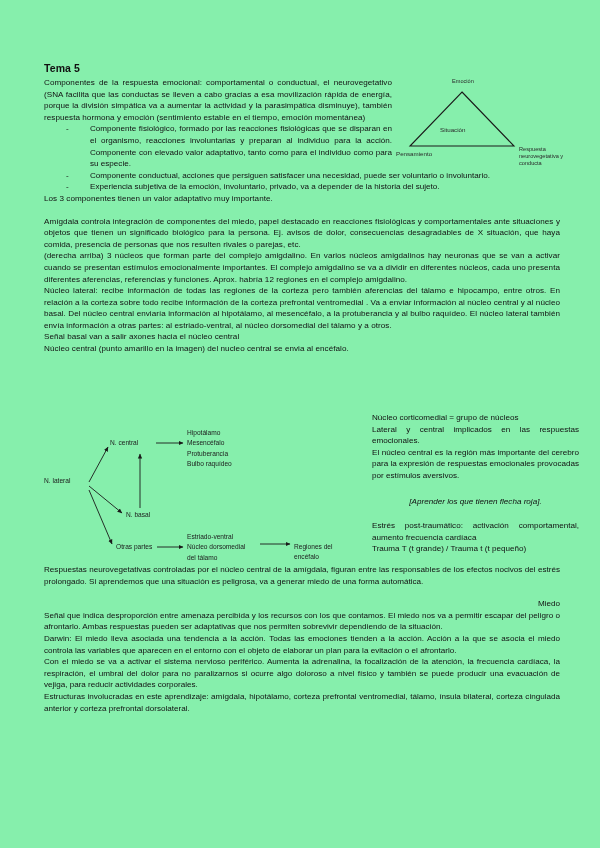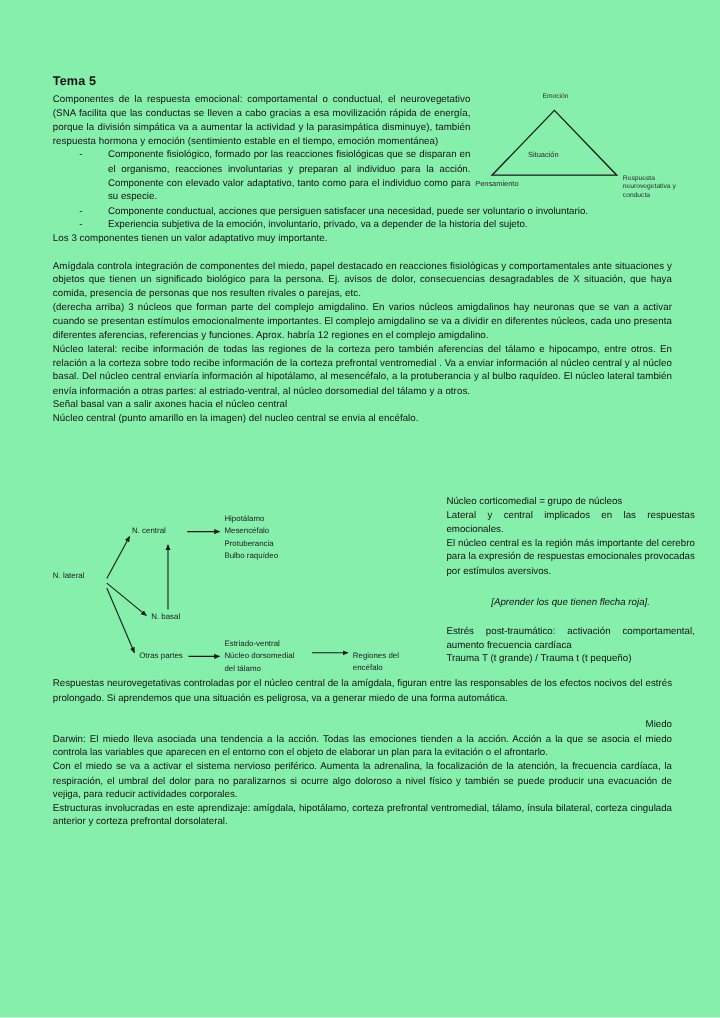--- a/index.html
+++ b/index.html
@@ -255,18 +255,19 @@
     <p class="italic">[Aprender los que tienen flecha roja].</p>
     <div class="gap-b"></div>
     <p>Estrés post-traumático: activación comportamental, aumento frecuencia cardíaca</p>
     <p class="bracket-line">Trauma T (t grande) / Trauma t (t pequeño)</p>
   </div>
 
   <div class="tail">
     <p>Respuestas neurovegetativas controladas por el núcleo central de la amígdala, figuran entre las responsables de los efectos nocivos del estrés prolongado. Si aprendemos que una situación es peligrosa, va a generar miedo de una forma automática.</p>
     <div class="blank"></div>
     <p class="left heading-plain">Miedo</p>
+    <p>Señal que indica desproporción entre amenaza percibida y los recursos con los que contamos. El miedo nos va a permitir escapar del peligro o afrontarlo. Ambas respuestas pueden ser adaptativas que nos permiten sobrevivir dependiendo de la situación.</p>
     <p>Darwin: El miedo lleva asociada una tendencia a la acción. Todas las emociones tienden a la acción. Acción a la que se asocia el miedo controla las variables que aparecen en el entorno con el objeto de elaborar un plan para la evitación o el afrontarlo.</p>
     <p>Con el miedo se va a activar el sistema nervioso periférico. Aumenta la adrenalina, la focalización de la atención, la frecuencia cardíaca, la respiración, el umbral del dolor para no paralizarnos si ocurre algo doloroso a nivel físico y también se puede producir una evacuación de vejiga, para reducir actividades corporales.</p>
     <p>Estructuras involucradas en este aprendizaje: amígdala, hipotálamo, corteza prefrontal ventromedial, tálamo, ínsula bilateral, corteza cingulada anterior y corteza prefrontal dorsolateral.</p>
   </div>
 
 </div>
 
 </body></html>

